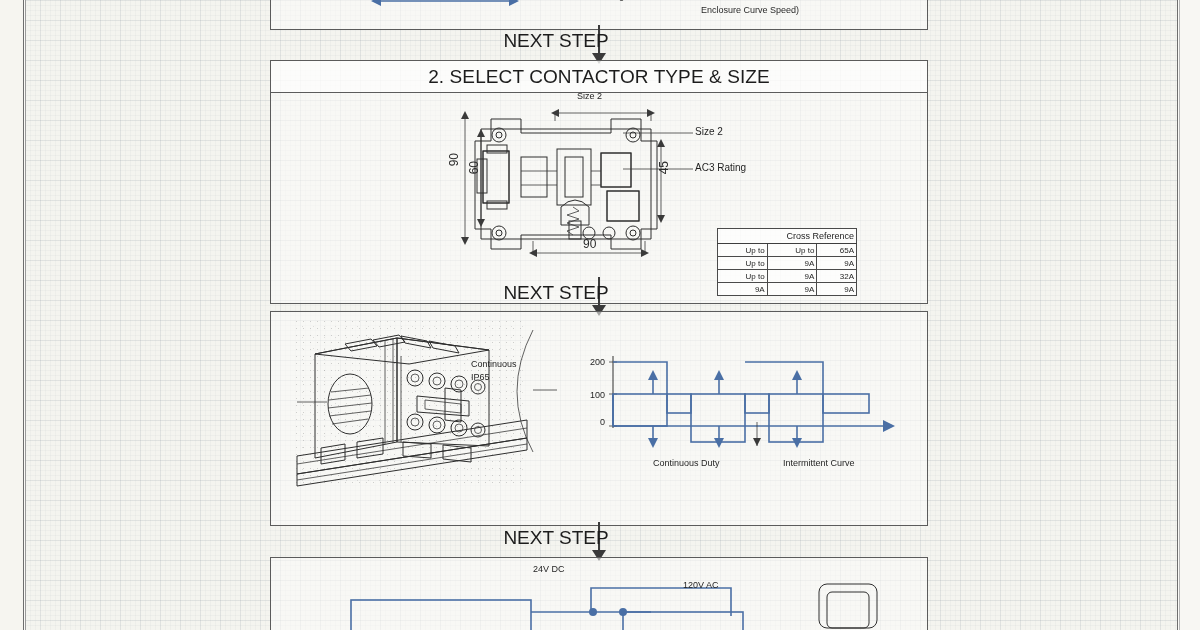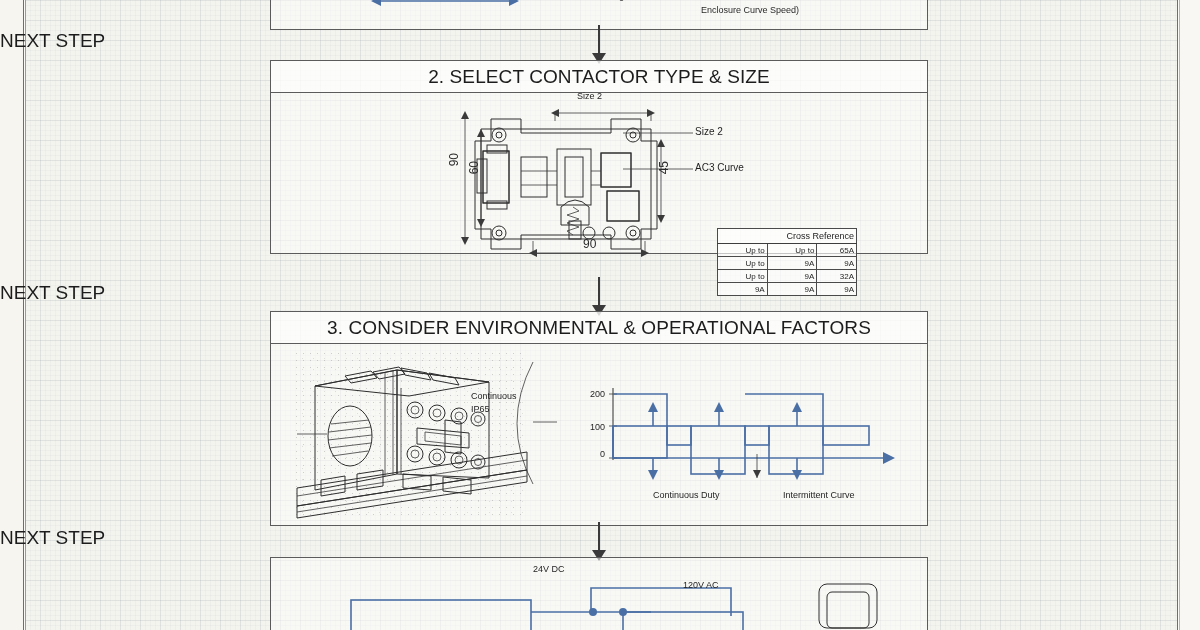--- a/index.html
+++ b/index.html
@@ -70,34 +70,34 @@
   }
   .connector .arrow {
     position: absolute; left: 592px; top: 26px;
     width: 0; height: 0;
     border-left: 7px solid transparent;
     border-right: 7px solid transparent;
     border-top: 11px solid #3a3a3a;
   }
   .connector .label {
     position: absolute; left: 0; top: 3px; width: 1112px;
-    text-align: left;
+    text-align: center;
     font-size: 19px; color: #1c1c1c;
     white-space: nowrap;
   }
 
   
   #panel-1 { top: -58px; height: 88px; }
   #panel-1 .panel-body { height: 100%; }
 
   .tick-label { position: absolute; font-size: 9px; color: #2a2a2a; }
   .axis-caption { position: absolute; font-size: 9px; color: #2a2a2a; white-space: nowrap; }
 
   
-  #panel-2 { top: 60px; height: 194px; }
+  #panel-2 { top: 60px; height: 244px; }
   #panel-2 .panel-body { height: 188px; }
 
   .dim-text {
     position: absolute; font-size: 12px; color: #2b2b2b;
     white-space: nowrap;
   }
   .dim-vert { writing-mode: vertical-rl; transform: rotate(180deg); }
 
   .leader-label {
     position: absolute; font-size: 10px; color: #1f1f1f; white-space: nowrap;
@@ -267,21 +267,21 @@
         <line class="ln-thin" x1="4" y1="16" x2="4" y2="24"></line>
         <line class="ln-thin" x1="100" y1="16" x2="100" y2="24"></line>
       </svg>
       <div class="leader-label" style="left:306px; top:-2px; font-size:9px;">Size 2</div>
 
       <svg style="position:absolute;left:352px;top:20px;" width="120" height="70">
         <line class="ln-thin" x1="0" y1="20" x2="70" y2="20"></line>
         <line class="ln-thin" x1="0" y1="56" x2="70" y2="56"></line>
       </svg>
       <div class="leader-label" style="left:424px; top:33px;">Size 2</div>
-      <div class="leader-label" style="left:424px; top:69px;">AC3 Curve</div>
+      <div class="leader-label" style="left:424px; top:69px;">AC3 Rating</div>
 
       <svg style="position:absolute;left:188px;top:16px;" width="34" height="140">
         <line class="ln-thin" x1="6" y1="6" x2="6" y2="132"></line>
         <polygon fill="#3a3a3a" points="6,2 2,10 10,10"></polygon>
         <polygon fill="#3a3a3a" points="6,136 2,128 10,128"></polygon>
         <line class="ln-thin" x1="22" y1="24" x2="22" y2="114"></line>
         <polygon fill="#3a3a3a" points="22,20 18,28 26,28"></polygon>
         <polygon fill="#3a3a3a" points="22,118 18,110 26,110"></polygon>
       </svg>
       <div class="dim-text dim-vert" style="left:176px; top:60px;">90</div>
@@ -335,21 +335,20 @@
     </div>
   </div>
 
   <div class="connector" style="top:279px;">
     <div class="vline"></div>
     <div class="arrow"></div>
     <div class="label">NEXT STEP</div>
   </div>
 
   <div class="panel" id="panel-3">
-    <div class="panel-title">3. CONSIDER ENVIRONMENTAL &amp; OPERATIONAL FACTORS</div>
     <div class="panel-body">
 
       <div class="stipple" style="left:22px; top:6px; width:230px; height:168px; opacity:.55;"></div>
 
       <svg style="position:absolute;left:26px;top:4px;" width="230" height="176">
 
         <path class="ln" fill="#f3f2ec" stroke-width="1.2" d="M0,140 L230,104 L230,122 L0,158 Z"></path>
         <path class="ln-thin" d="M0,148 L230,112"></path>
         <path class="ln" fill="#ebe9e2" stroke-width="1.1" d="M0,158 L230,122 L230,134 L0,170 Z"></path>
         <path class="ln-thin" d="M0,164 L230,128"></path>

